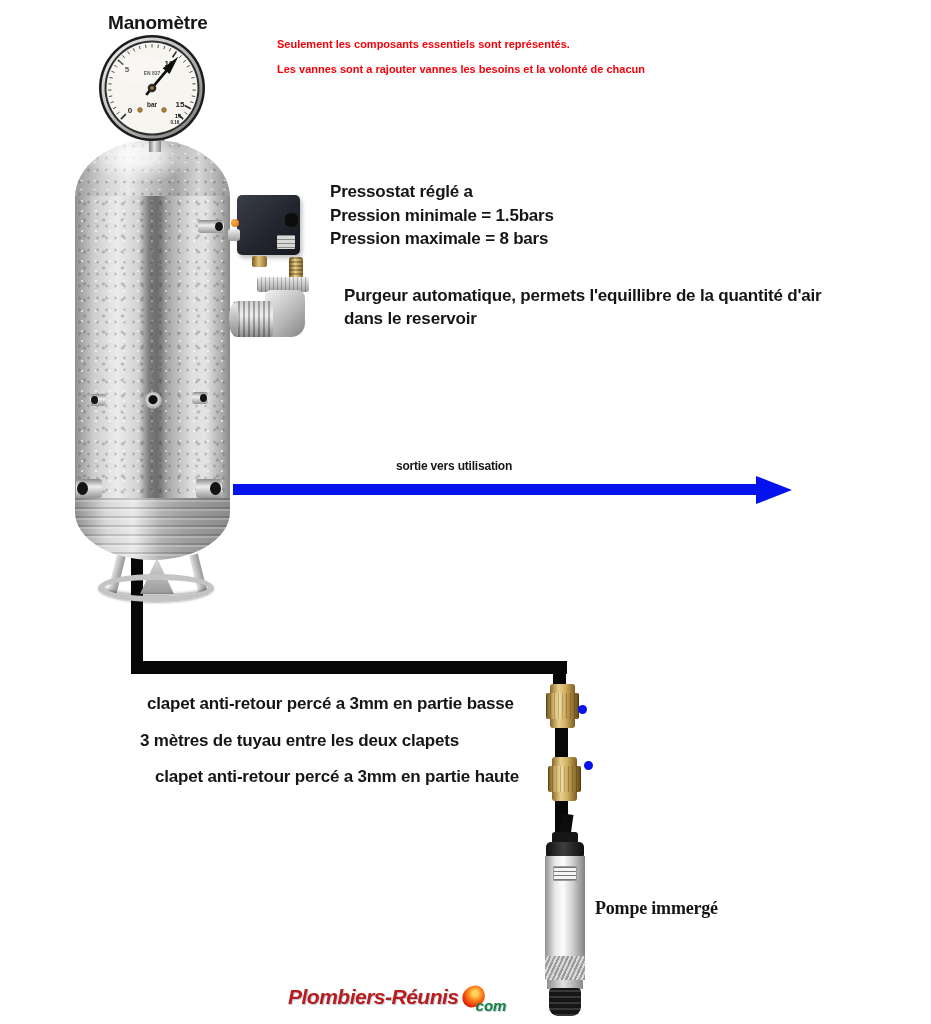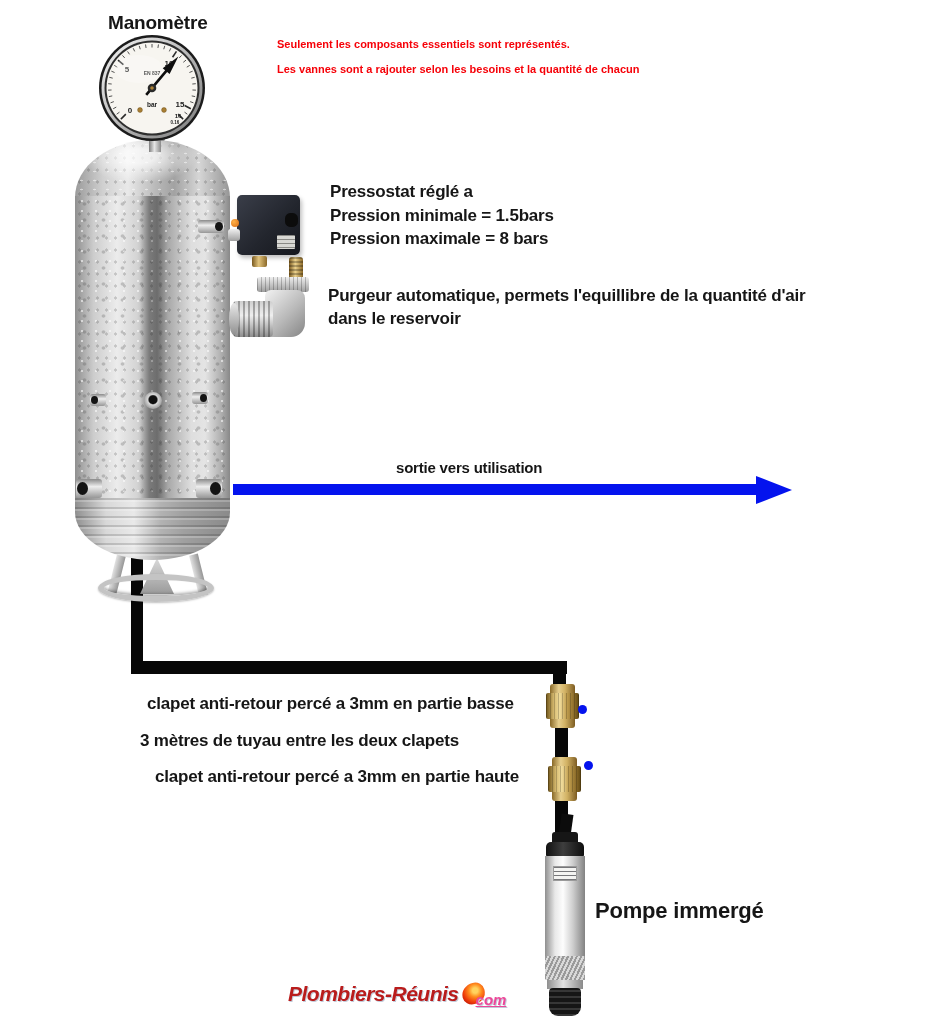--- a/index.html
+++ b/index.html
@@ -122,46 +122,46 @@
       background-image:repeating-linear-gradient(180deg,#77777a 0 1px,transparent 1px 4px);}
   .pump-grille{position:absolute;left:0;top:142px;width:40px;height:24px;
       background:repeating-linear-gradient(115deg,#9a9a9a 0 2px,#d9d9d9 2px 4px);}
   .pump-collar{position:absolute;left:2px;top:166px;width:36px;height:9px;
       background:linear-gradient(90deg,#8f8f8f,#e3e3e3 45%,#8a8a8a);}
   .pump-foot{position:absolute;left:4px;top:174px;width:32px;height:28px;border-radius:4px 4px 9px 9px;
       background:repeating-linear-gradient(0deg,rgba(255,255,255,.14) 0 2px,transparent 2px 6px),#161616;}
 
   
   .pressostat-text{left:310px;top:180px;line-height:23.5px;}
-  .purgeur-text{left:308px;top:284px;line-height:23px;}
-  .sortie-label{left:396px;top:459px;font-size:15px;}
+  .purgeur-text{left:324px;top:284px;line-height:23px;}
+  .sortie-label{left:396px;top:459px;font-size:12px;}
   .label-basse{left:147px;top:694px;}
   .label-tuyau{left:140px;top:731px;}
   .label-haute{left:155px;top:767px;}
-  .pompe-label{left:595px;top:898px;font-size:22px;}
+  .pompe-label{left:595px;top:898px;font-size:18px;font-family:Liberation Serif, serif;}
 
   
   .logo{position:absolute;left:288px;top:979px;display:flex;align-items:center;z-index:6;}
   .logo-name{font-size:21px;font-weight:bold;font-style:italic;color:#b91c1c;
       letter-spacing:-0.5px;text-shadow:1px 1px 0 #c2cbd9;}
   .logo-icon{width:23px;height:21px;margin-left:3px;border-radius:60% 45% 55% 45%;transform:rotate(-14deg);
       background:radial-gradient(circle at 60% 38%,#ffd35e 0 14%,#ff8c1e 34%,#ef3d0a 62%,#b80f04 88%,#d33a0c);}
-  .logo-tld{font-size:15px;font-weight:bold;font-style:italic;color:#ec4899;margin-left:-9px;
-      margin-top:12px;text-shadow:1px 1px 0 #c2cbd9;z-index:2;text-decoration:underline;}
+  .logo-tld{font-size:15px;font-weight:bold;font-style:italic;color:#15803d;margin-left:-9px;
+      margin-top:18px;text-shadow:1px 1px 0 #c2cbd9;z-index:2;}
 </style>
 </head>
 <body>
 
 <div class="stage">
 
   <div class="lbl manometre-label">Manomètre</div>
 
   <div class="notice">
     <div>Seulement les composants essentiels sont représentés.</div>
-    <div>Les vannes sont a rajouter selon les besoins et la quantité de chacun</div>
+    <div>Les vannes sont a rajouter vannes les besoins et la volonté de chacun</div>
   </div>
 
   <svg class="gauge" viewBox="0 0 110 110">
     <defs>
       <linearGradient id="rimG" x1="0" y1="0" x2="1" y2="1">
         <stop offset="0" stop-color="#f5f5f5"></stop>
           <stop offset="0.5" stop-color="#b9b9b9"></stop>
           <stop offset="1" stop-color="#787878"></stop>
       </linearGradient>
     </defs>

